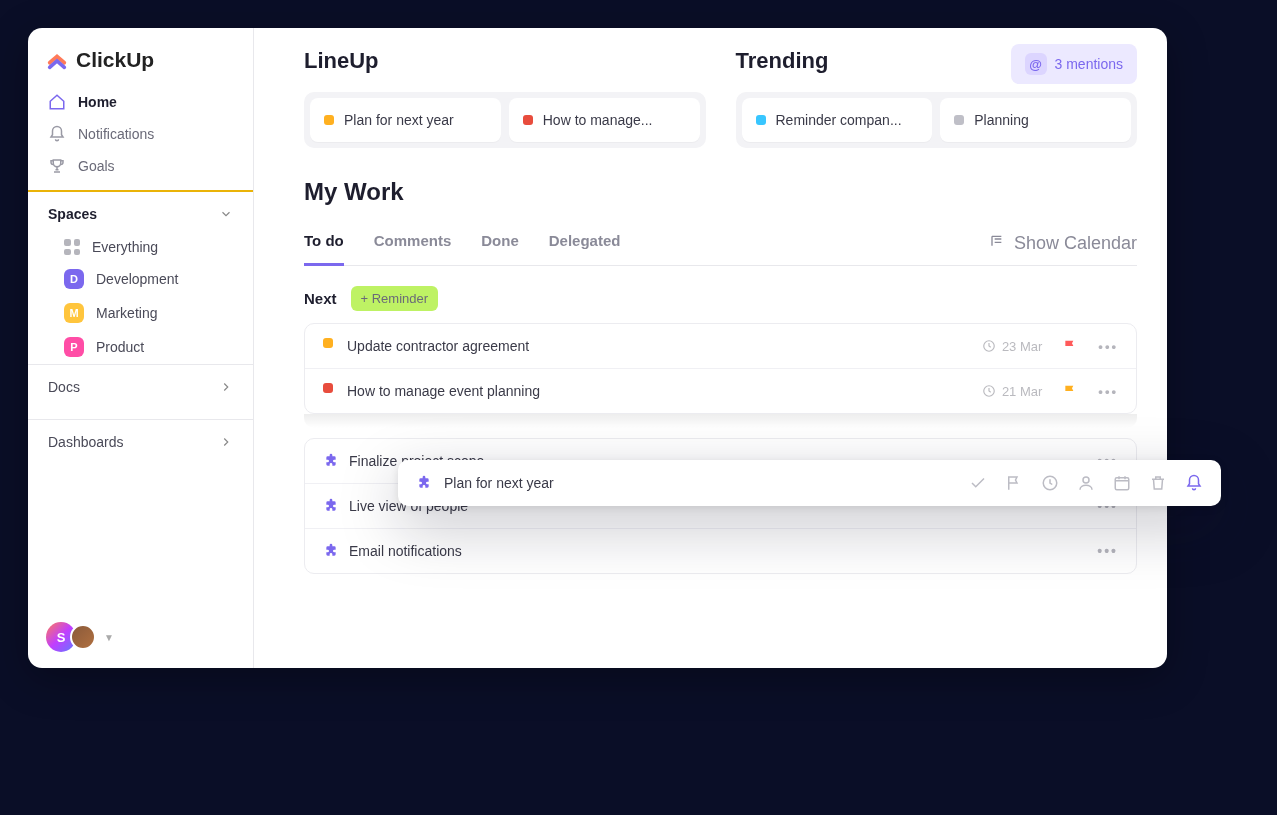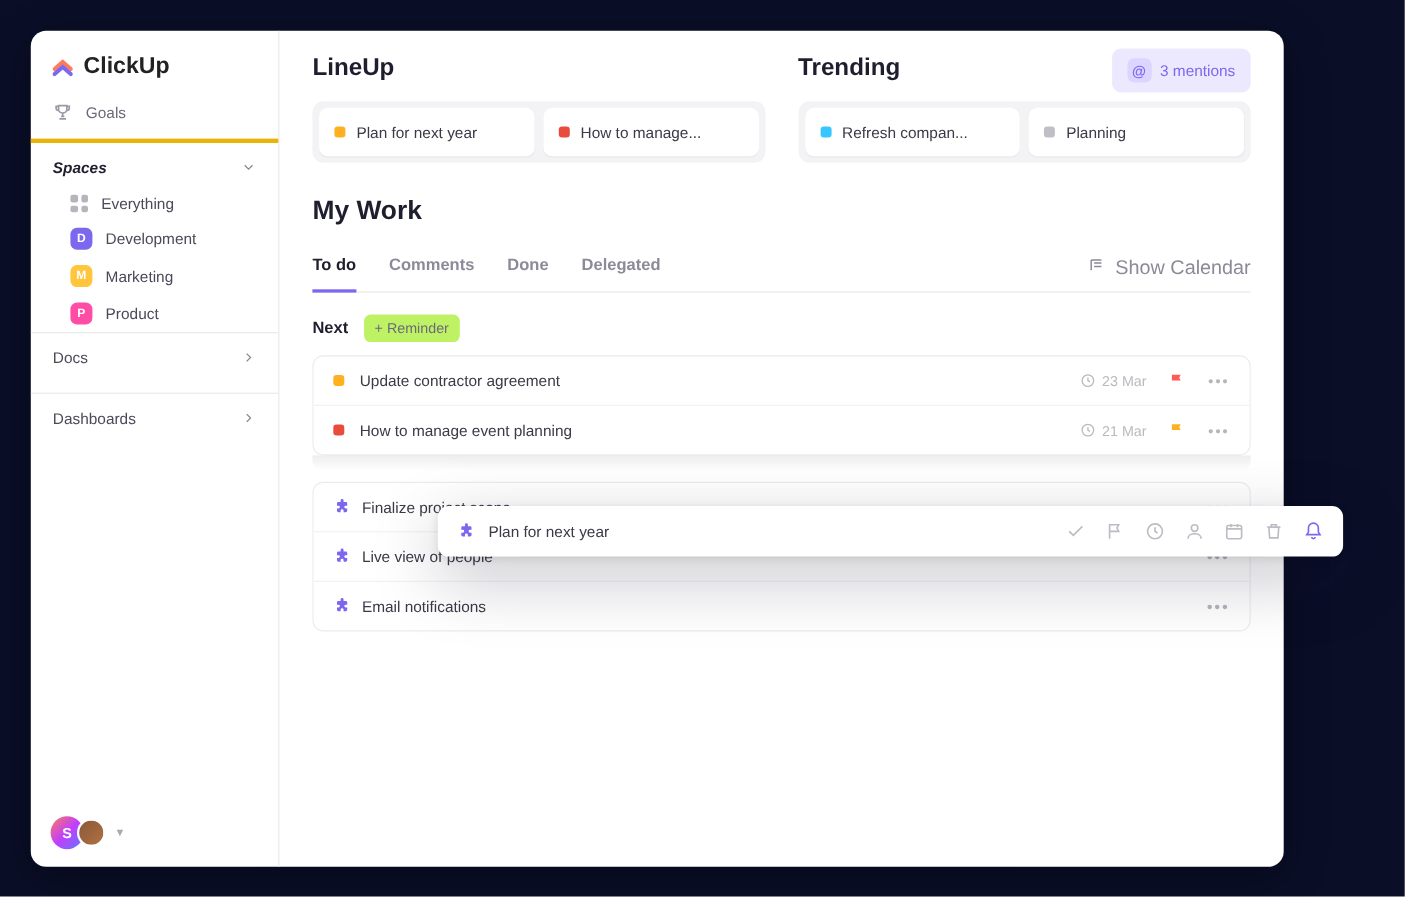--- a/index.html
+++ b/index.html
@@ -8,24 +8,25 @@
     background: #0a0e27;
     padding: 28px;
     width: 1277px;
     height: 815px;
     overflow: hidden;
   }
   .app-window {
     background: #fff;
     border-radius: 14px;
     width: 1139px;
-    height: 760px;
+    height: 640px;
     display: flex;
     position: relative;
     box-shadow: 0 10px 40px rgba(0,0,0,0.3);
+    gap: 20px;
   }
   
   .sidebar {
     width: 226px;
     border-right: 1px solid #e8e8ec;
     display: flex;
     flex-direction: column;
     position: relative;
   }
   .logo-row {
@@ -57,23 +58,22 @@
   }
   .nav-item.active { color: #1e1e2e; font-weight: 600; }
   .nav-item .nav-icon { width: 18px; height: 18px; display:flex; align-items:center; justify-content:center;}
   .nav-item.active .nav-icon svg path,
   .nav-item.active .nav-icon svg polyline { stroke: #7b68ee; }
   .section-header {
     display: flex;
     align-items: center;
     justify-content: space-between;
     padding: 14px 20px 10px 20px;
-    border-top: 4px solid #eab308;
+    border-top: 2px solid #eab308;
     cursor: pointer;
-    font-style: italic;
   }
   .section-header .label {
     font-size: 14px;
     font-weight: 600;
     color: #1e1e2e;
   }
   .chevron { width: 14px; height: 14px; color:#888; }
   .space-list { padding: 0 24px; }
   .space-item {
     display: flex;
@@ -204,21 +204,21 @@
   }
 
   .task-group {
     background:#fff;
     border:1px solid #ececf0;
     border-radius:10px;
     margin-bottom: 24px;
     overflow:hidden;
   }
   .task-row {
-    display:flex;align-items:center;
+    display:flex;
     padding:14px 18px;
     border-bottom:1px solid #f0f0f4;
     font-size:14px; color:#3a3a48;
   }
   .task-row:last-child { border-bottom:none; }
   .task-title { flex:1; }
   .task-meta { display:flex;align-items:center;gap:20px; color:#bababf; font-size:13px;}
   .meta-date { display:flex;align-items:center;gap:6px; }
   .flag-icon { width:16px;height:16px; }
   .more-dots { color:#b5b5bc; cursor:pointer; letter-spacing:2px; font-weight:bold;}
@@ -268,20 +268,37 @@
       <span class="logo-mark">
         <svg viewBox="0 0 24 24">
             <path d="M4 15 L12 8 L20 15" fill="none" stroke="#ff7a59" stroke-width="4" stroke-linecap="round"></path>
             <path d="M4 20 L12 13 L20 20" fill="none" stroke="#7b68ee" stroke-width="4" stroke-linecap="round"></path>
           </svg>
       </span>
       <span class="logo-text">ClickUp</span>
     </div>
 
     <div class="nav-section">
+      <div class="nav-item active">
+        <span class="nav-icon">
+          <svg viewBox="0 0 24 24" fill="none" stroke="#6a6a78" stroke-width="2">
+              <path d="M3 11 L12 3 L21 11 V21 H3 Z"></path>
+            </svg>
+        </span>
+        <span>Home</span>
+      </div>
+      <div class="nav-item">
+        <span class="nav-icon">
+          <svg viewBox="0 0 24 24" fill="none" stroke="#9a9aa5" stroke-width="2">
+              <path d="M6 8a6 6 0 0 1 12 0v5l2 3H4l2-3Z"></path>
+              <path d="M10 19a2 2 0 0 0 4 0"></path>
+            </svg>
+        </span>
+        <span>Notifications</span>
+      </div>
       <div class="nav-item">
         <span class="nav-icon">
           <svg viewBox="0 0 24 24" fill="none" stroke="#9a9aa5" stroke-width="2">
               <path d="M7 4h10v4a5 5 0 0 1-10 0Z"></path>
               <path d="M7 5H4v2a3 3 0 0 0 3 3M17 5h3v2a3 3 0 0 1-3 3"></path>
               <path d="M10 17h4M12 13v4M8 20h8"></path>
             </svg>
         </span>
         <span>Goals</span>
       </div>
@@ -361,21 +378,21 @@
       </div>
       <div class="col trending">
         <div class="mentions-pill">
           <span class="at-badge">@</span>
           <span>3 mentions</span>
         </div>
         <div class="section-title">Trending</div>
         <div class="card-row">
           <div class="card">
             <span class="dot" style="background:#38c6ff"></span>
-            <span>Refresh compan...</span>
+            <span>Reminder compan...</span>
           </div>
           <div class="card">
             <span class="dot" style="background:#bfbfc7"></span>
             <span>Planning</span>
           </div>
         </div>
       </div>
     </div>
 
     <div class="mywork-title">My Work</div>

